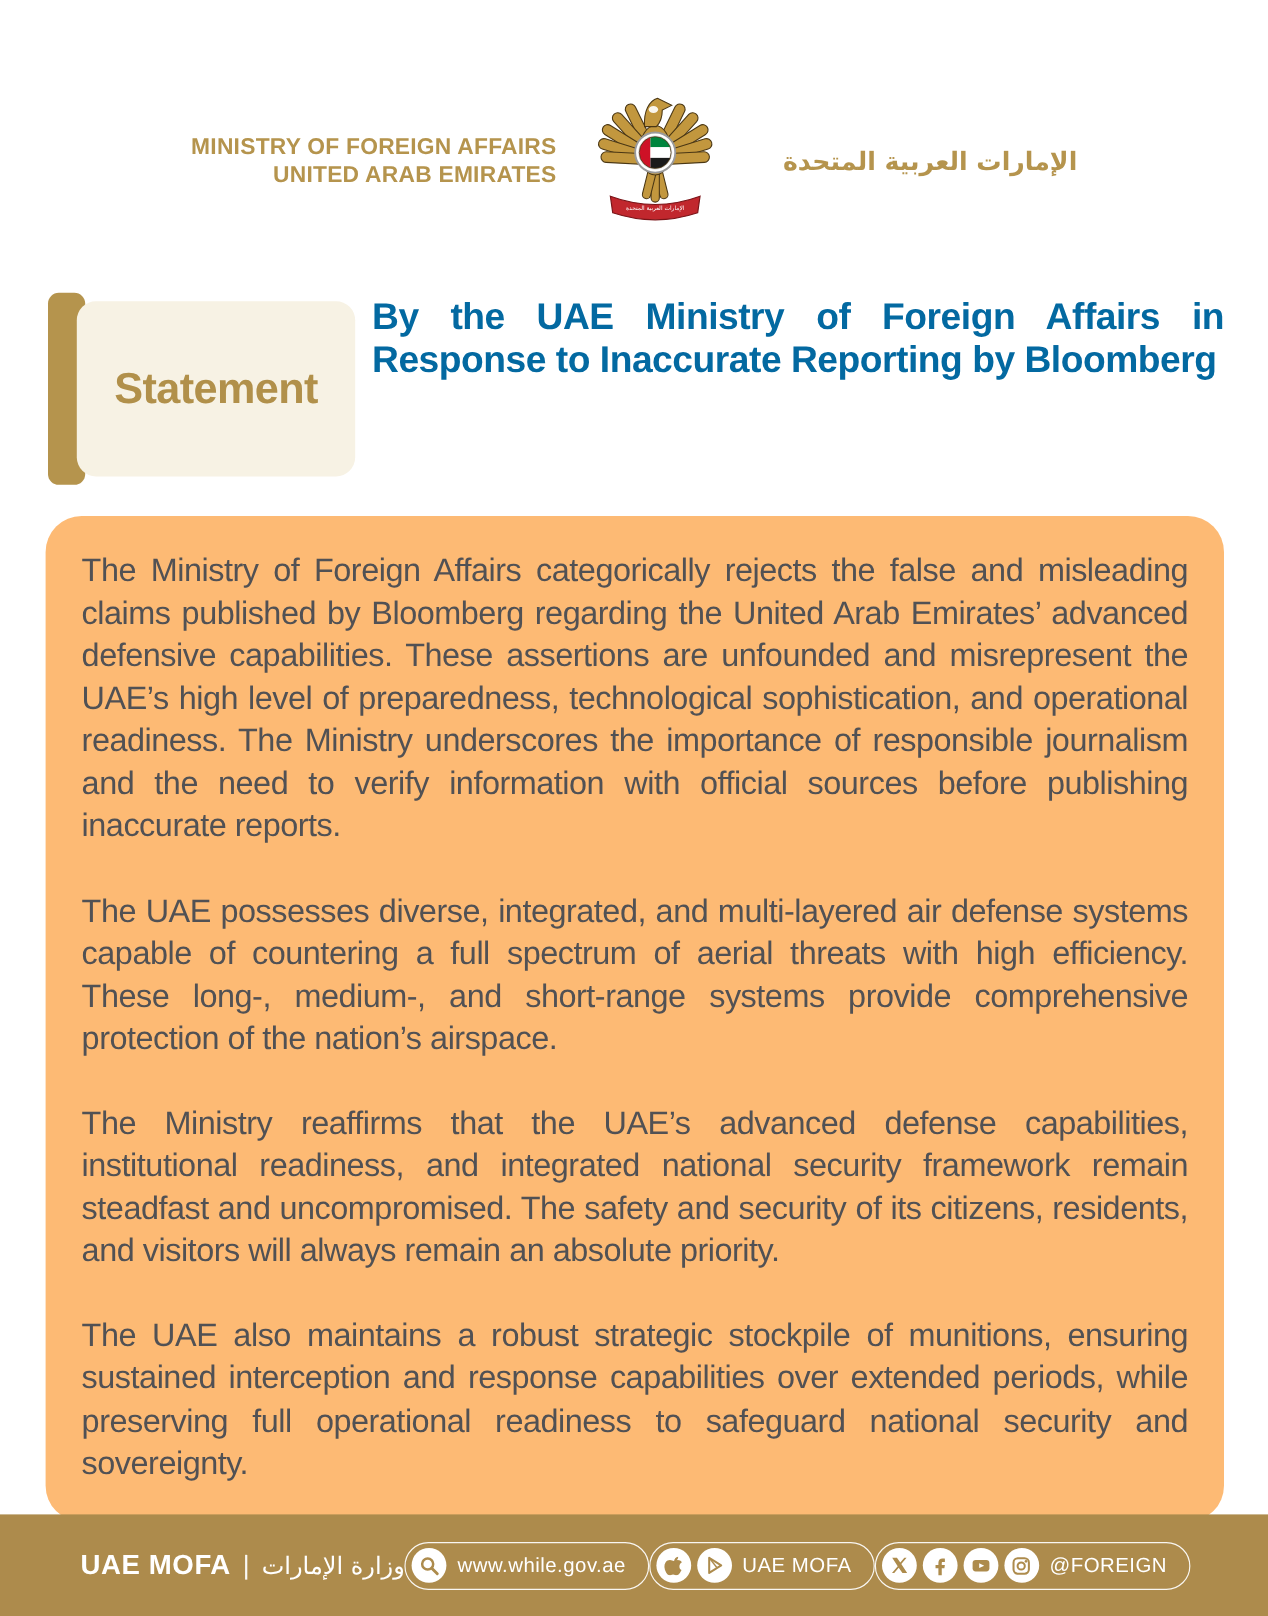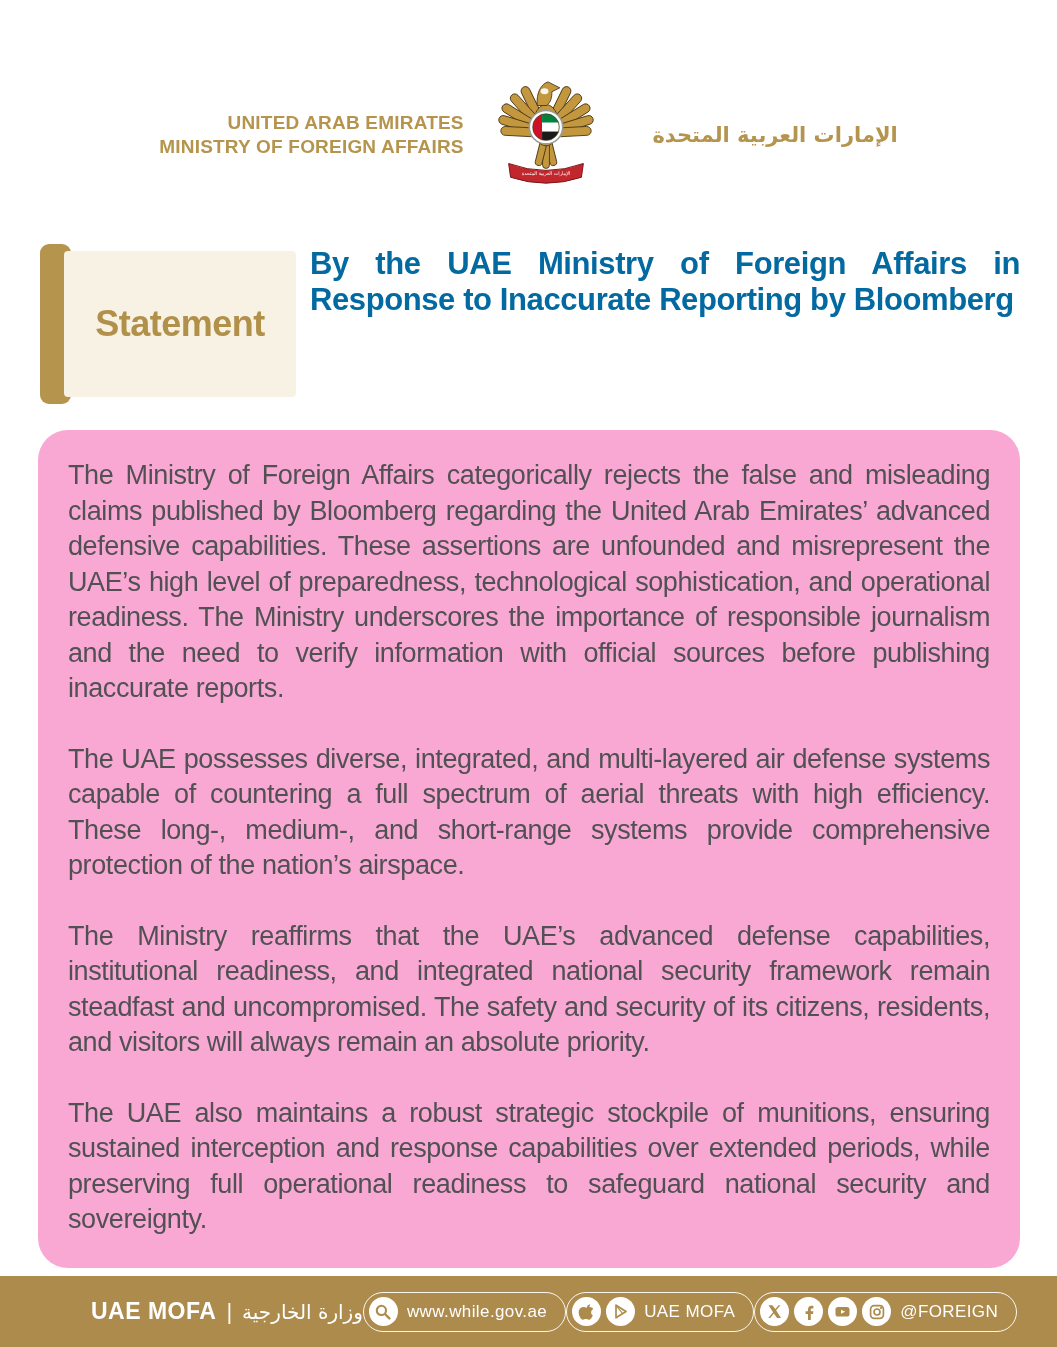--- a/index.html
+++ b/index.html
@@ -32,46 +32,46 @@
     display:flex;align-items:flex-start;
     margin:50px 37px 0 40px;gap:14px;
   }
   .badge{position:relative;flex:0 0 256px;height:160px;}
   .badge-bar{
     position:absolute;left:0;top:0;width:31px;height:160px;
     background:#b5944d;border-radius:9px;
   }
   .badge-box{
     position:absolute;left:24px;top:7px;width:232px;height:146px;
-    background:#f7f2e4;border-radius:4px;
+    background:#f7f2e4;border-radius:16px;
     display:flex;align-items:center;justify-content:center;
   }
   .badge-label{color:#b1904a;font-weight:bold;font-size:36px;letter-spacing:-0.5px;}
   .title-col{flex:1;min-width:0;}
   .page-title{
     margin:2px 0 0;color:#0369a1;font-weight:bold;
     font-size:31px;line-height:36px;text-align:justify;letter-spacing:-0.4px;
   }
 
   
   .card{
-    margin:26px 37px 0 38px;background:#f9a8d4;border-radius:30px;
+    margin:26px 37px 0 38px;background:#fdba74;border-radius:30px;
     padding:28px 30px 30px 30px;
   }
   .card p{
     margin:0 0 35px;color:#515154;font-size:27px;line-height:35.5px;
     text-align:justify;letter-spacing:-0.4px;
   }
   .card p:last-child{margin-bottom:0;}
 
   
   .footer{
-    position:absolute;left:0;right:0;bottom:0;height:71px;
+    position:absolute;left:0;right:0;bottom:0;height:85px;
     background:#ad8b4c;display:flex;align-items:center;
-    box-sizing:border-box;padding:0 91px;justify-content:space-between;
+    box-sizing:border-box;padding:0 67px;justify-content:space-between;
     color:#ffffff;
   }
   .brand{display:flex;align-items:center;gap:10px;white-space:nowrap;}
   .brand-en{font-weight:bold;font-size:23px;letter-spacing:.5px;}
   .brand-sep{font-size:22px;font-weight:normal;opacity:.95;}
   .brand-ar{font-family:"DejaVu Sans",sans-serif;font-size:20px;}
   .pill{
     display:flex;align-items:center;gap:9px;
     border:1.5px solid rgba(255,255,255,.92);border-radius:22px;
     height:40px;box-sizing:border-box;padding:0 18px 0 5px;
@@ -84,22 +84,22 @@
   .pill-label{font-size:17px;letter-spacing:.4px;}
   .icon-row{display:flex;align-items:center;gap:5px;}
 </style>
 </head>
 <body>
 
 <div class="page">
 
   <div class="header">
     <div class="org-en">
+      <div>MINISTRY OF FOREIGN AFFAIRS</div>
       <div>UNITED ARAB EMIRATES</div>
-      <div>MINISTRY OF FOREIGN AFFAIRS</div>
     </div>
 
     <div class="emblem-wrap">
       <svg viewBox="0 0 120 120" width="120" height="118">
         <defs>
           <clipPath id="discClip">
               <circle cx="60" cy="52" r="13.5"></circle>
             </clipPath>
         </defs>
 
@@ -164,21 +164,21 @@
     <p>The UAE possesses diverse, integrated, and multi-layered air defense systems capable of countering a full spectrum of aerial threats with high efficiency. These long-, medium-, and short-range systems provide comprehensive protection of the nation’s airspace.</p>
     <p>The Ministry reaffirms that the UAE’s advanced defense capabilities, institutional readiness, and integrated national security framework remain steadfast and uncompromised. The safety and security of its citizens, residents, and visitors will always remain an absolute priority.</p>
     <p>The UAE also maintains a robust strategic stockpile of munitions, ensuring sustained interception and response capabilities over extended periods, while preserving full operational readiness to safeguard national security and sovereignty.</p>
   </div>
 
   <div class="footer">
 
     <div class="brand">
       <span class="brand-en">UAE MOFA</span>
       <span class="brand-sep">|</span>
-      <span class="brand-ar">وزارة الخارجية</span>
+      <span class="brand-ar">وزارة الإمارات</span>
     </div>
 
     <div class="pill">
       <span class="icon-circle">
         <svg width="18" height="18" viewBox="0 0 18 18">
           <circle cx="7.4" cy="7.4" r="4.6" fill="none" stroke="#ad8b4c" stroke-width="2.1"></circle>
           <line x1="11" y1="11" x2="15.4" y2="15.4" stroke="#ad8b4c" stroke-width="2.4" stroke-linecap="round"></line>
         </svg>
       </span>
       <span class="pill-label">www.while.gov.ae</span>

